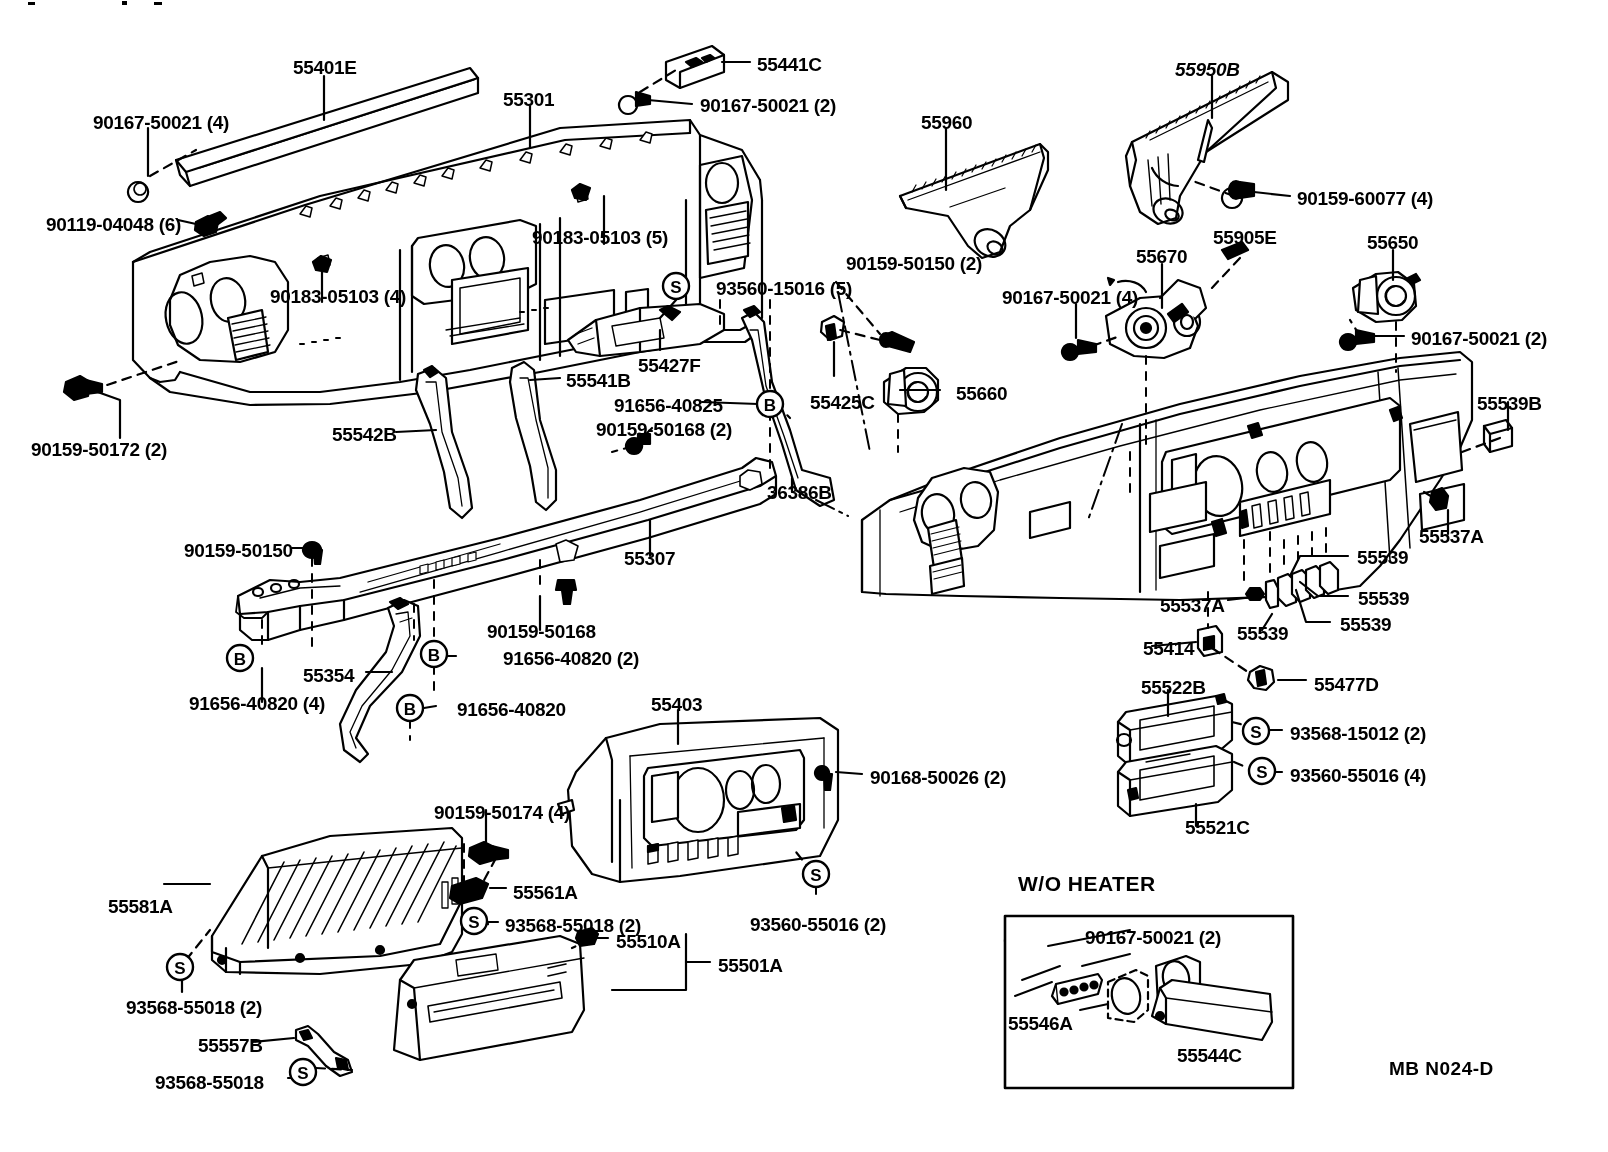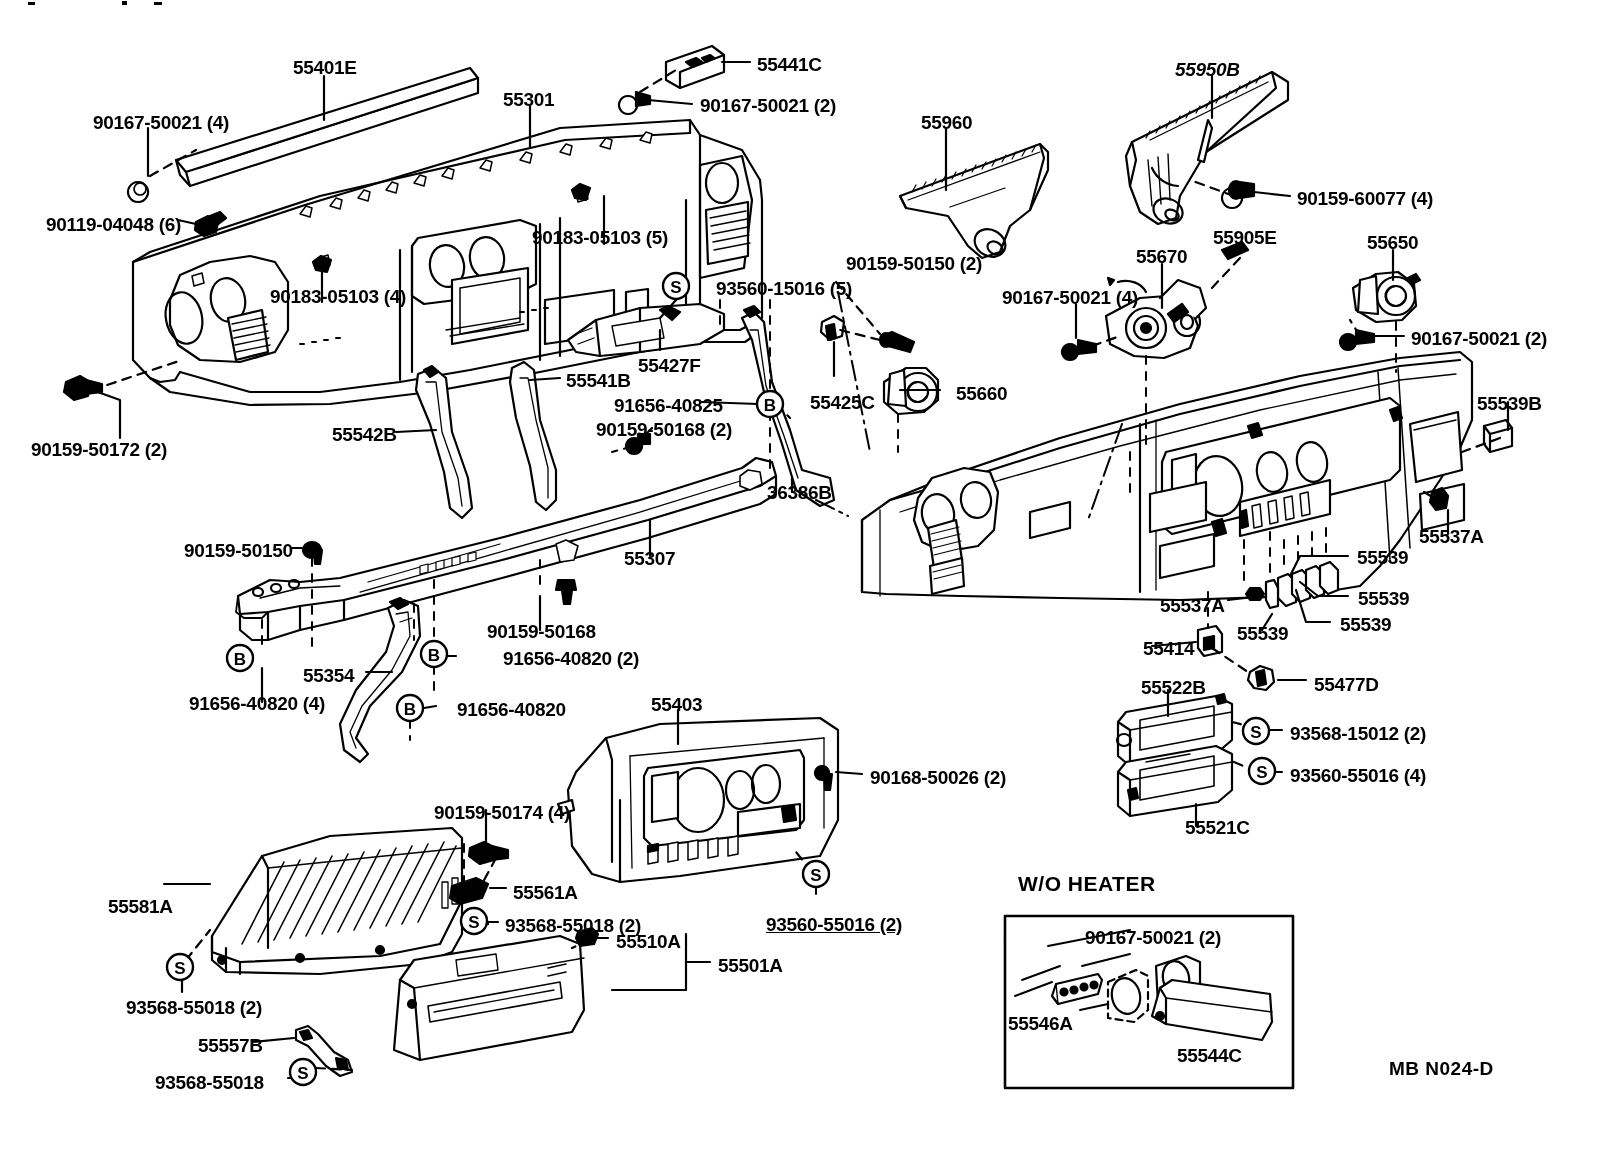--- a/index.html
+++ b/index.html
@@ -710,21 +710,21 @@
       <div class="lbl" style="left: 1237px; top: 624px;">55539</div>
       <div class="lbl" style="left: 1340px; top: 615px;">55539</div>
       <div class="lbl" style="left: 1103px; top: 639px; margin-left: 40px;">55414</div>
       <div class="lbl" style="left: 1314px; top: 675px;">55477D</div>
       <div class="lbl" style="left: 1141px; top: 678px;">55522B</div>
       <div class="lbl" style="left: 1290px; top: 724px;">93568-15012 (2)</div>
       <div class="lbl" style="left: 1290px; top: 766px;">93560-55016 (4)</div>
       <div class="lbl" style="left: 1166px; top: 818px; margin-left: 19px;">55521C</div>
       <div class="lbl" style="left: 651px; top: 695px;">55403</div>
       <div class="lbl" style="left: 870px; top: 768px;">90168-50026 (2)</div>
-      <div class="lbl" style="left: 766px; top: 915px; text-decoration: underline;">93560-55016 (2)</div>
+      <div class="lbl" style="left: 750px; top: 915px;">93560-55016 (2)</div>
       <div class="lbl" style="left: 434px; top: 803px;">90159-50174 (4)</div>
       <div class="lbl" style="left: 513px; top: 883px;">55561A</div>
       <div class="lbl" style="left: 505px; top: 916px;">93568-55018 (2)</div>
       <div class="lbl" style="left: 108px; top: 897px;">55581A</div>
       <div class="lbl" style="left: 126px; top: 998px;">93568-55018 (2)</div>
       <div class="lbl" style="left: 616px; top: 932px;">55510A</div>
       <div class="lbl" style="left: 718px; top: 956px;">55501A</div>
       <div class="lbl" style="left: 198px; top: 1036px;">55557B</div>
       <div class="lbl" style="left: 155px; top: 1073px;">93568-55018</div>
       <div class="lbl" style="left: 1085px; top: 928px;">90167-50021 (2)</div>

